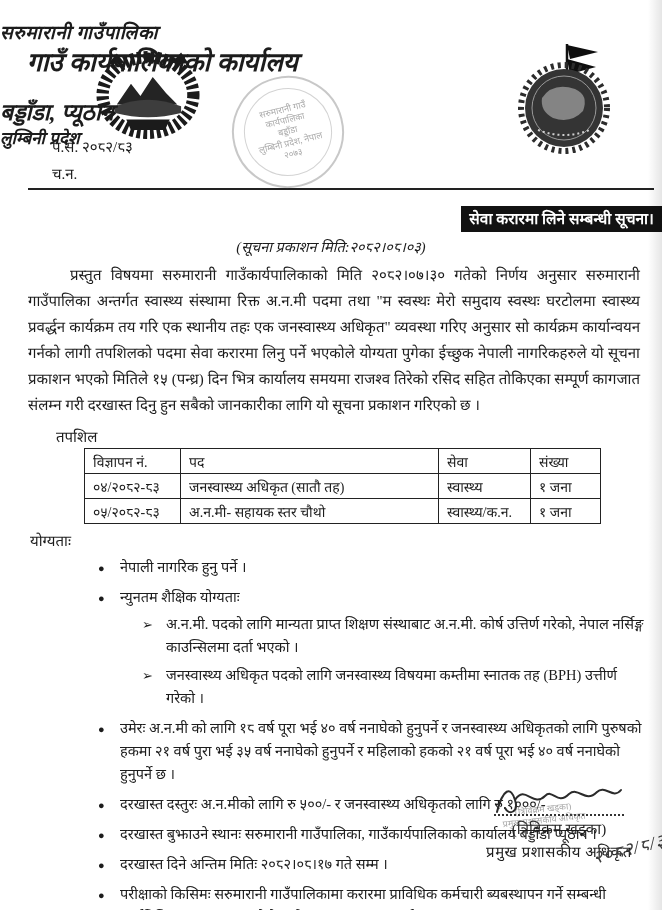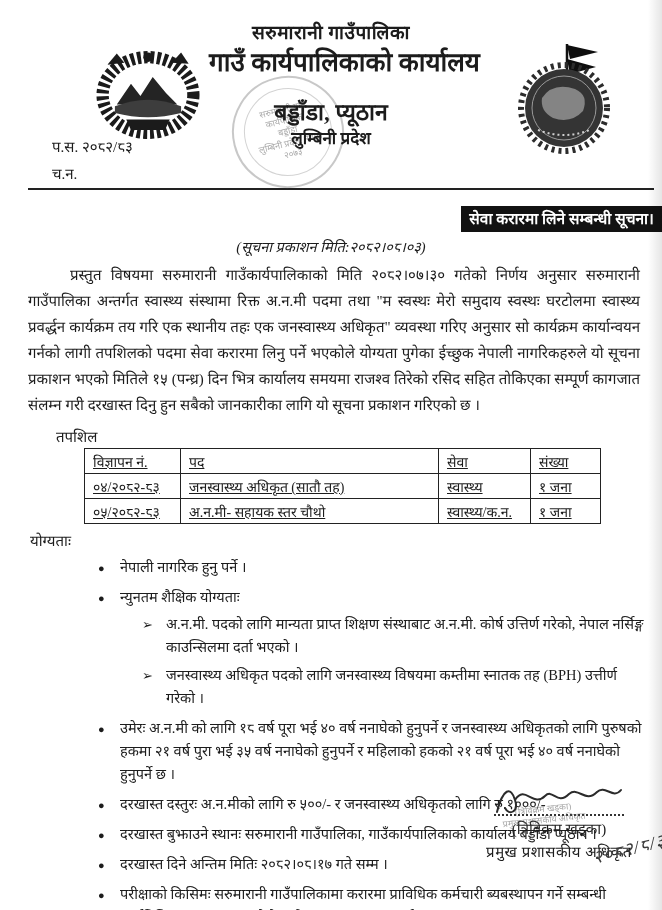--- a/index.html
+++ b/index.html
@@ -13,21 +13,21 @@
     overflow:hidden;
     box-sizing:border-box;
   }
   .edge-shade{position:absolute;top:0;right:0;width:14px;height:100%;
     background:linear-gradient(to right,rgba(0,0,0,0),rgba(0,0,0,0.10));pointer-events:none;}
 
   
   .header{position:relative;height:138px;}
   .emblem-left{position:absolute;left:96px;top:46px;width:104px;height:98px;}
   .emblem-right{position:absolute;left:502px;top:38px;width:124px;height:116px;}
-  .head-text{position:absolute;left:0;top:22px;width:100%;text-align:center;line-height:1.15;}
+  .head-text{position:absolute;left:0;top:22px;width:100%;text-align:left;line-height:1.15;font-style:italic;}
   .head-muni{font-size:19px;font-weight:bold;letter-spacing:.5px;}
   .head-office{font-size:26px;font-weight:bold;margin-top:4px;padding-left:27px;}
   .head-addr{font-size:23px;font-weight:bold;margin-top:22px;}
   .head-prov{font-size:17px;font-weight:bold;margin-top:3px;}
 
   
   .stamp-watermark{
     position:absolute;left:232px;top:76px;width:108px;height:108px;
     border:2px solid rgba(110,110,110,.38);border-radius:50%;
     display:flex;flex-direction:column;align-items:center;justify-content:center;
@@ -48,21 +48,21 @@
     font-size:15.5px;font-weight:bold;padding:1px 8px 3px;}
   .pub-date{text-align:center;font-size:14.5px;margin-top:4px;font-style:italic;}
 
   .body-para{
     margin:6px 22px 0 28px;
     font-size:15px;line-height:26px;text-align:justify;text-indent:42px;
   }
 
   
   .tapasil{margin:8px 0 2px 56px;font-size:15px;font-family:Liberation Serif, serif;}
-  table.vacancy{border-collapse:collapse;margin-left:84px;font-size:14px;text-decoration:underline;}
+  table.vacancy{border-collapse:collapse;margin-left:84px;font-size:14px;}
   table.vacancy th,table.vacancy td{
     border:1.5px solid #222;padding:2px 8px;text-align:left;font-weight:normal;
     height:20px;vertical-align:middle;
   }
   table.vacancy col.c1{width:96px;}  table.vacancy col.c2{width:258px;}
   table.vacancy col.c3{width:92px;}  table.vacancy col.c4{width:70px;}
 
   
   .yogyata{margin:6px 0 2px 30px;font-size:15px;}
   .q-list{list-style:none;margin:6px 0 0 0;padding:0 18px 0 98px;font-size:14.5px;}

